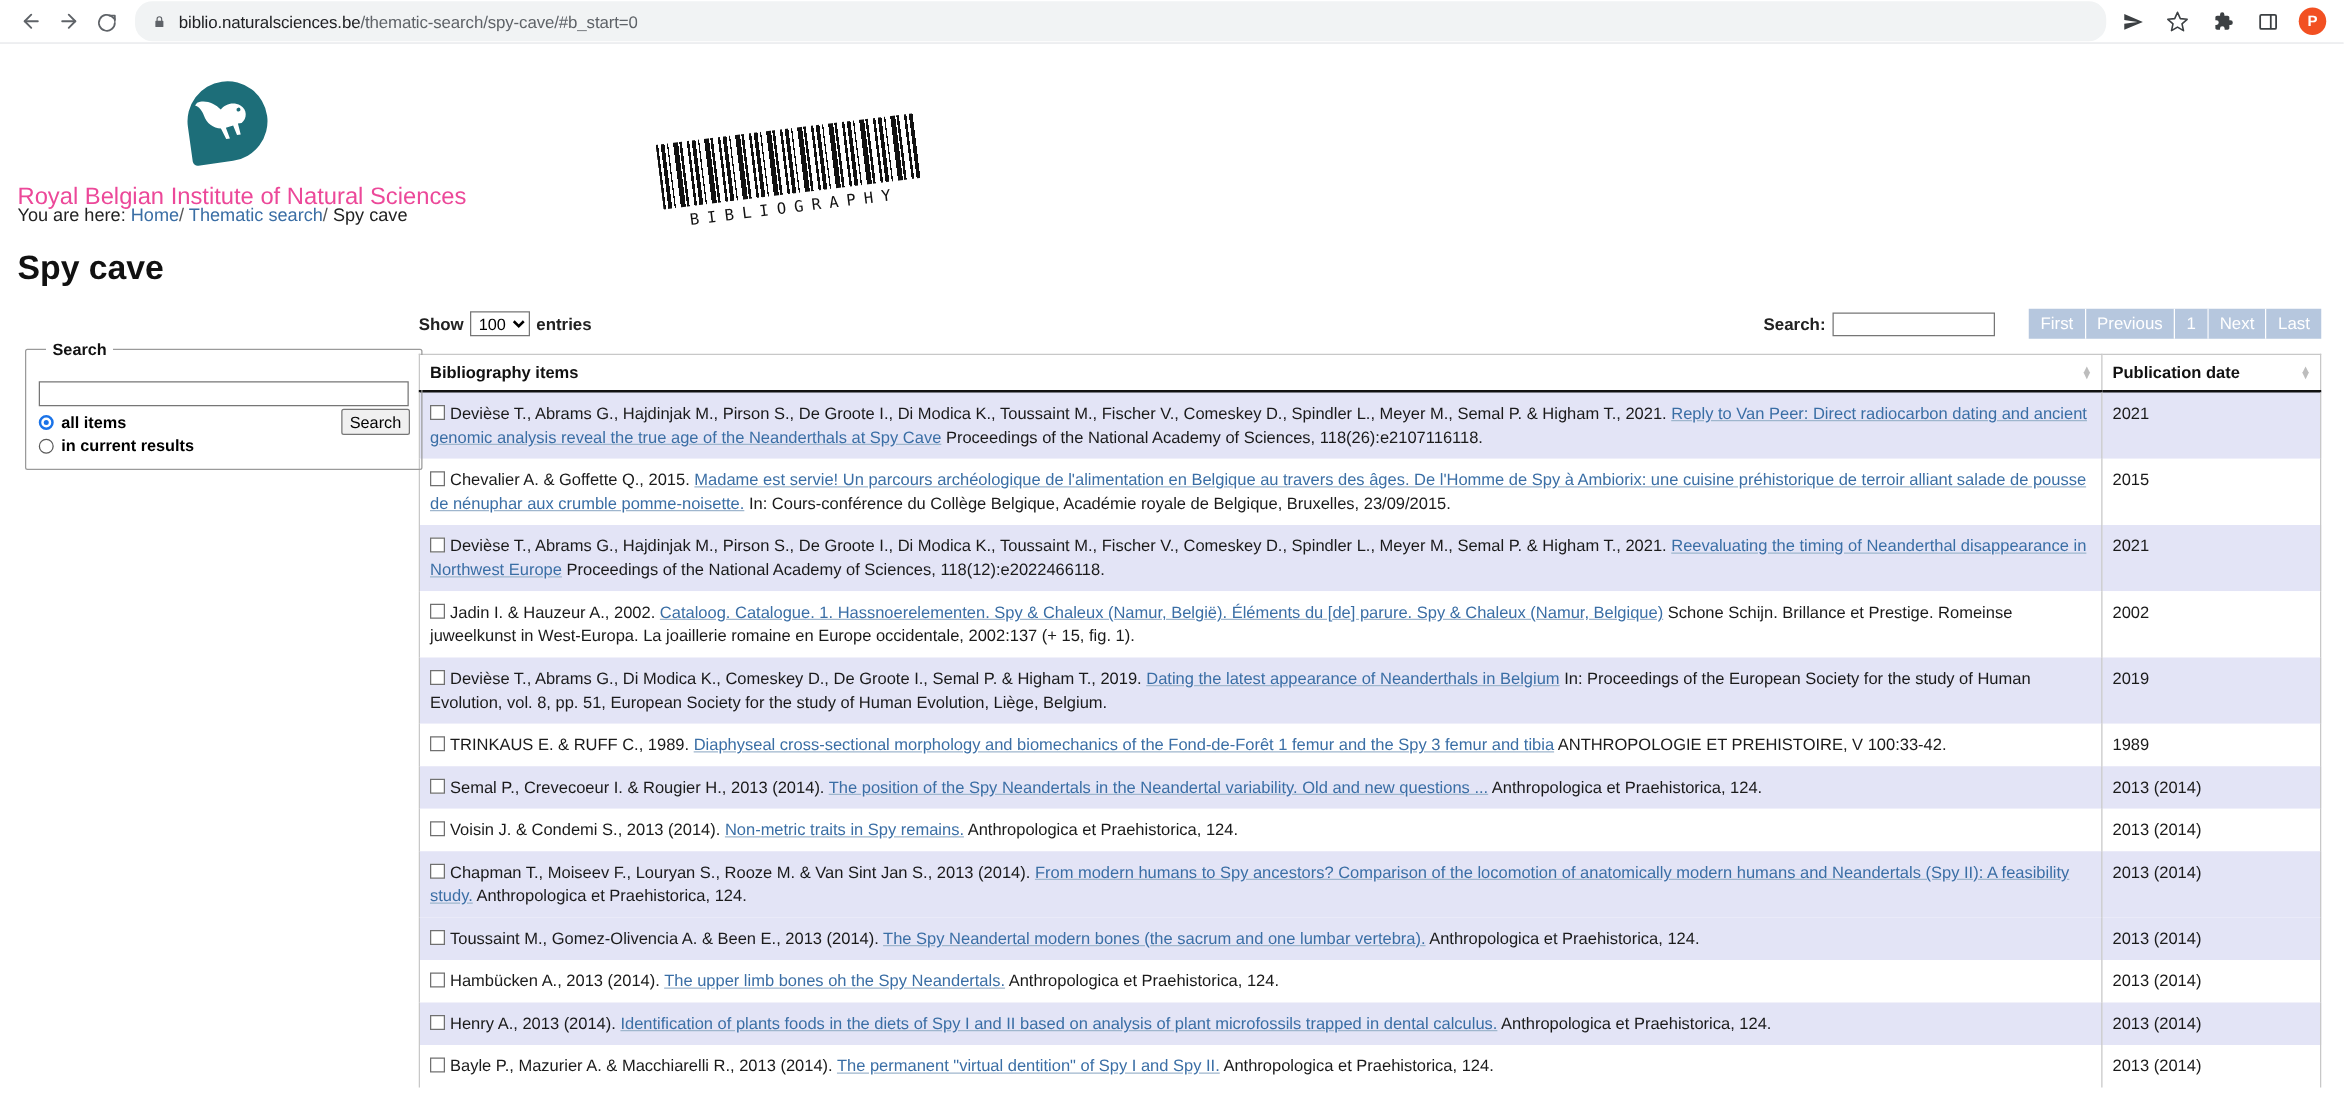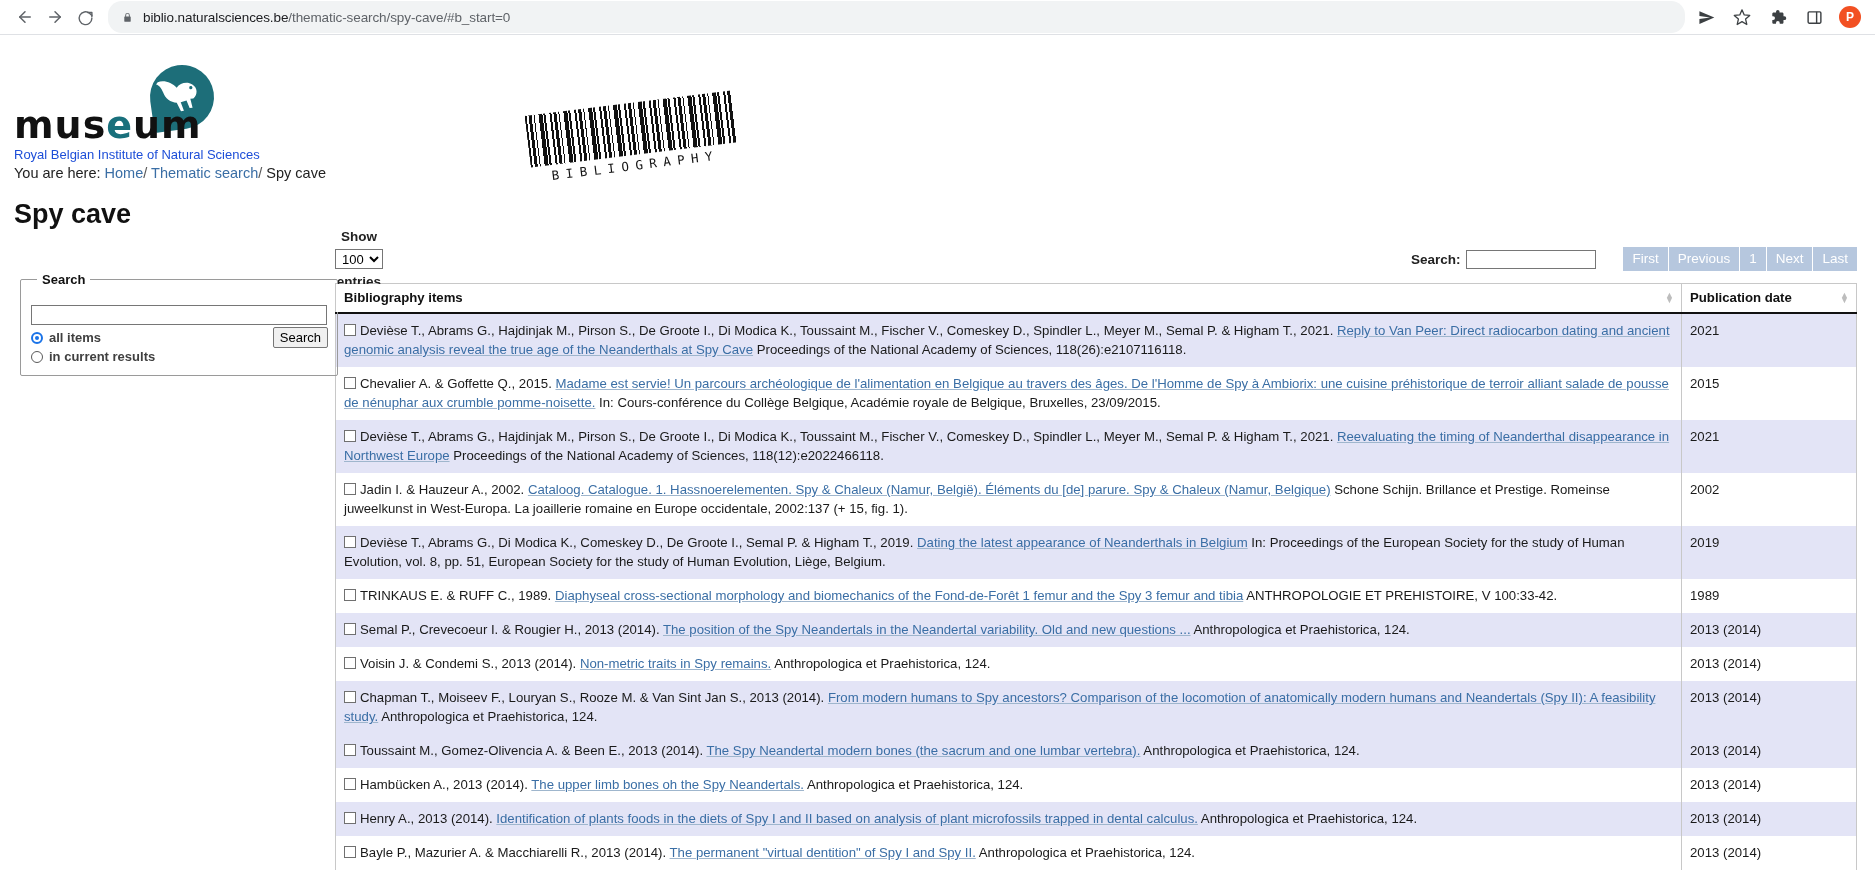--- a/index.html
+++ b/index.html
@@ -109,22 +109,22 @@
     left: 136px; top: 0px;
     width: 64px; height: 64px;
     background: #1d6e79;
     border-radius: 50% 50% 50% 4px;
     transform: rotate(-8deg);
   }
   #dino-blob svg { position: absolute; left: 6px; top: 10px; }
   #museum-sub {
     position: absolute;
     left: 0; top: 82px;
-    font-size: 13px;
-    color: #1d4ed8;
+    font-size: 19px;
+    color: #ec4899;
     font-family: "Liberation Sans", sans-serif;
     white-space: nowrap;
   }
   #barcode-block {
     position: absolute;
     left: 528px; top: 68px;
     width: 220px; height: 95px;
   }
   #barcode-inner {
     transform: rotate(-7deg);
@@ -215,21 +215,21 @@
     border-radius: 2px;
     font-family: "Liberation Sans", sans-serif;
     color: #000;
     line-height: 19px;
   }
   .radio-row {
     display: flex;
     align-items: center;
     font-size: 13px;
     font-weight: bold;
-    color: #404040;
+    color: #000000;
     margin-top: 2px;
     height: 17px;
   }
   .radio-row:first-of-type { margin-top: 3px; }
   .radio-mark {
     width: 12px; height: 12px;
     border-radius: 50%;
     border: 1px solid #5a5a5a;
     background: #fff;
     margin-right: 6px;
@@ -255,21 +255,20 @@
     height: 26px;
     margin-bottom: 11px;
   }
   #show-entries {
     font-size: 13.5px;
     font-weight: bold;
     color: #222;
     display: flex;
     align-items: center;
     gap: 5px;
-    flex-direction: column;
   }
   #entries-select {
     font-size: 13px;
     font-family: "Liberation Sans", sans-serif;
     border: 1px solid #767676;
     background: #fff;
     padding: 1px 2px;
     height: 20px;
   }
   #controls-right { display: flex; align-items: center; }
@@ -419,21 +418,20 @@
 
   <div id="header-area">
     <div id="logo-block">
       <div id="logo-mark">
         <div id="dino-blob">
           <svg width="52" height="46" viewBox="0 0 52 46" fill="#ffffff">
             <path d="M4 4 C10 2 18 6 22 12 C26 8 33 7 38 11 C43 15 42 22 37 25 L34 25 L35 34 L32 34 L30 26 L24 27 L26 36 L23 36 L20 27 C14 26 9 21 8 15 C7 11 5 7 2 6 Z"></path>
             <circle cx="36" cy="14" r="1.6" fill="#1d6e79"></circle>
           </svg>
         </div>
-        <div id="museum-word">mus<span class="e">e</span>um</div>
       </div>
       <div id="museum-sub">Royal Belgian Institute of Natural Sciences</div>
     </div>
 
     <div id="barcode-block">
       <div id="barcode-inner">
         <div id="barcode-bars"></div>
         <div id="barcode-label">BIBLIOGRAPHY</div>
       </div>
     </div>

